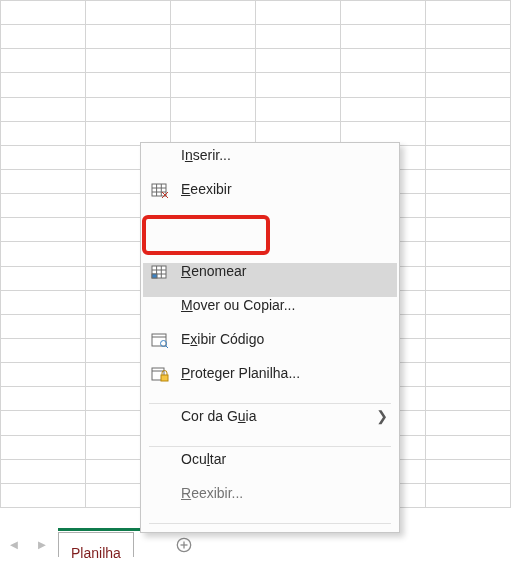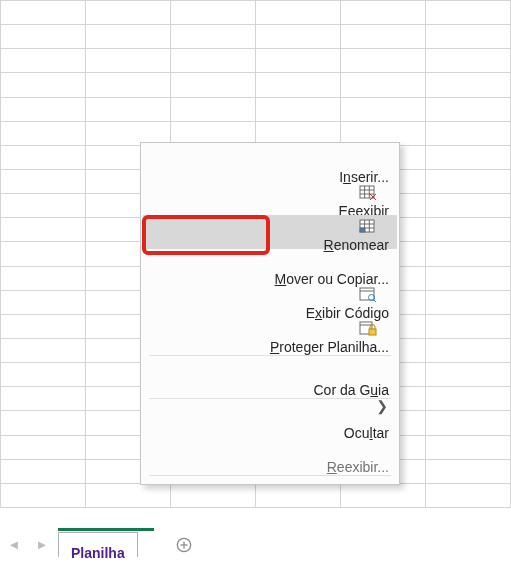--- a/index.html
+++ b/index.html
@@ -60,22 +60,22 @@
     align-items: center;
     background: #fff;
   }
   .tab-accent {
     position: absolute;
     left: 58px; top: 20px;
     width: 96px; height: 3px;
     background: #0f7b4c;
   }
   .tab-label {
-    color: #4c1d95;
-    font-weight: 700;
+    color: #7f1d1d;
+    font-weight: 400;
     margin-top: 16px;
   }
   .tab-plus {
     position: absolute;
     left: 166px; top: 24px;
     height: 25px;
     width: 36px;
     display:flex;
     align-items:center;
     justify-content:center;
@@ -89,28 +89,28 @@
     left: 140px;
     top: 142px;
     width: 260px;
     background: #fcfcfc;
     border: 1px solid #c7c7c7;
     box-shadow: 4px 4px 6px rgba(0,0,0,0.18);
     padding: 4px 2px;
   }
   .menu-item {
     display: flex;
-    align-items: flex-end;
+    align-items: flex-start;
     height: 34px;
     padding: 0 8px 0 6px;
     position: relative;
-    flex-direction: column;
   }
   .menu-item.hover {
     background: #d8d8d8;
+    margin-top: 48px;
   }
   .menu-item.disabled { color: #737373; }
   .menu-icon {
     width: 22px; height: 18px;
     display: flex; align-items: center; justify-content: center;
     margin-right: 10px;
     flex: 0 0 22px;
   }
   .menu-icon svg { display:block; }
   .menu-label { flex: 1; }

